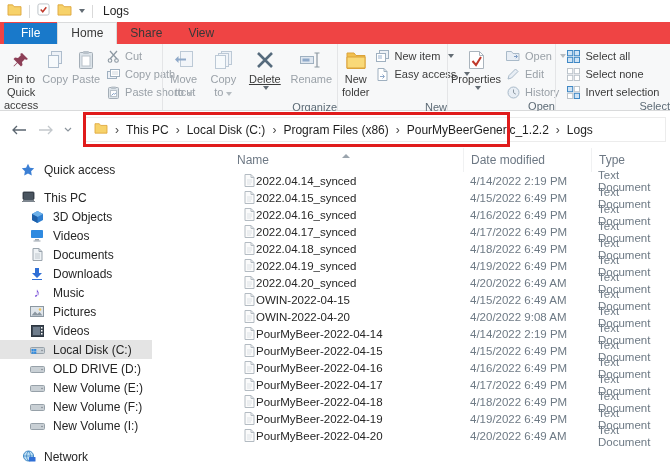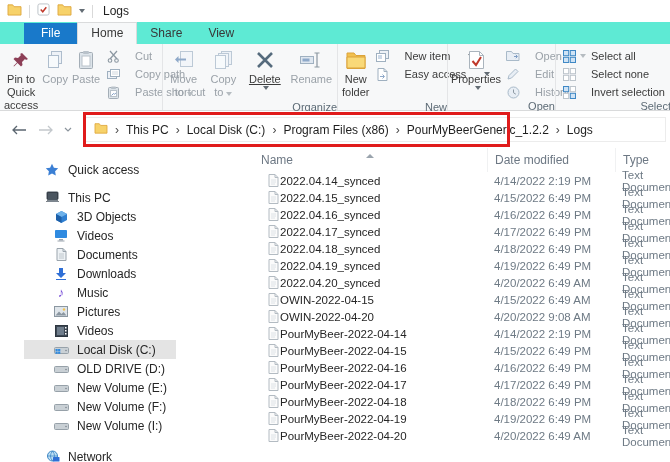--- a/index.html
+++ b/index.html
@@ -5,53 +5,53 @@
   * { box-sizing: border-box; margin: 0; padding: 0; }
   html,body { width:670px; height:462px; overflow:hidden; }
   body { font-family:"Liberation Sans", sans-serif; font-size:12px; color:#333; background:#fff; position:relative; }
 
   
   .titlebar { height:22px; display:flex; align-items:center; padding-left:7px; gap:7px; background:#fff; }
   .titlebar .sep { width:1px; height:13px; background:#d9d9d9; }
   .title-text { color:#1f1f1f; margin-left:3px; }
 
   
-  .tabbar { height:22px; display:flex; align-items:flex-end; padding-left:24px; background:#5eead4; }
+  .tabbar { height:22px; display:flex; align-items:flex-end; padding-left:4px; background:#ef4444; }
   .tab { padding:3px 13px 4px; color:#383838; cursor:default; }
   .tab.file { background:#1979ca; color:#fff; padding:3px 17px 4px; }
   .tab.active { background:#f7f8f9; border:1px solid #dadbdc; border-bottom:none; }
 
   
   .ribbon { height:67px; background:#f7f8f9; border-bottom:1px solid #d9dadb; display:flex; }
   .rgroup { display:flex; flex-direction:column; height:100%; }
   .rgroup + .rgroup { border-left:1px solid #e4e5e7; }
   .rgroup-body { flex:1; display:flex; align-items:flex-start; padding:3px 2px 0; }
   .rgroup-label { text-align:right; font-size:11px; color:#5d6b76; height:16px; line-height:14px; }
   .bigbtn { display:flex; flex-direction:column; align-items:center; text-align:center; font-size:11px; line-height:1.18; color:#3b3b3b; padding:1px 2px; }
   .bigbtn .bicon { height:24px; display:flex; align-items:center; justify-content:center; margin-bottom:1px; }
   .disabled { color:#9aa1a8 !important; }
   .smallcol { display:flex; flex-direction:column; gap:4px; padding:2px 4px 0; }
-  .smallbtn { display:flex; align-items:center; gap:15px; font-size:11px; color:#3b3b3b; height:14px; white-space:nowrap; }
+  .smallbtn { display:flex; align-items:center; gap:5px; font-size:11px; color:#3b3b3b; height:14px; white-space:nowrap; }
   .sicon { width:14px; height:14px; display:inline-flex; align-items:center; justify-content:center; flex:none; }
   .dd { width:0; height:0; border-left:3px solid transparent; border-right:3px solid transparent; border-top:4px solid #636c74; display:inline-block; margin-left:3px; }
   .disabled .dd { border-top-color:#b6bcc1; }
 
   
   .addressbar { height:37px; position:relative; display:flex; align-items:center; background:#fff; }
   .navbtns { display:flex; align-items:center; gap:11px; padding-left:12px; width:84px; flex:none; }
   .navbtns svg { display:block; }
   .address-box { position:absolute; left:85px; right:4px; top:6px; height:25px; background:#fff; border:1px solid #ececec; display:flex; align-items:center; }
   .red-annotation { position:absolute; left:83px; top:1px; width:427px; height:35px; border:3px solid #e01b1b; z-index:6; pointer-events:none; }
   .breadcrumb { display:flex; align-items:center; gap:7px; padding-left:8px; color:#1f1f1f; }
   .crumb { white-space:nowrap; }
   .crumb-sep { color:#4a4a4a; font-size:12px; line-height:1; }
 
   
   .main { display:flex; height:314px; }
-  .sidebar { width:230px; flex:none; padding-top:12px;margin-left:24px; }
+  .sidebar { width:230px; flex:none; padding-top:12px; }
   .side-item { height:19px; width:152px; display:flex; align-items:center; gap:8px; color:#262626; cursor:default; }
   .side-item.lvl0 { padding-left:20px; }
   .side-item.lvl1 { padding-left:29px; }
   .side-item.selected { background:#e4e4e4; }
   .side-item .icn { width:16px; height:16px; flex:none; display:inline-flex; align-items:center; justify-content:center; }
   .gap8 { height:9px; } .gap14 { height:12px; }
   .music-glyph { color:#7b52d8; font-size:13px; line-height:1; }
 
   .filelist { flex:1; position:relative; }
   .list-header { display:flex; height:24px; align-items:center; color:#6d7884; position:relative; }

